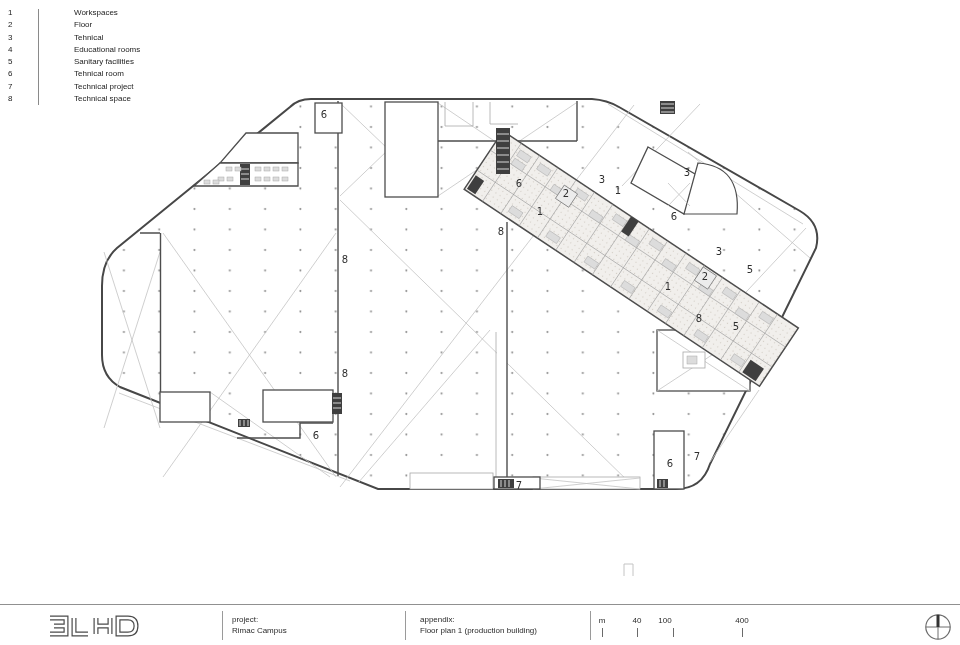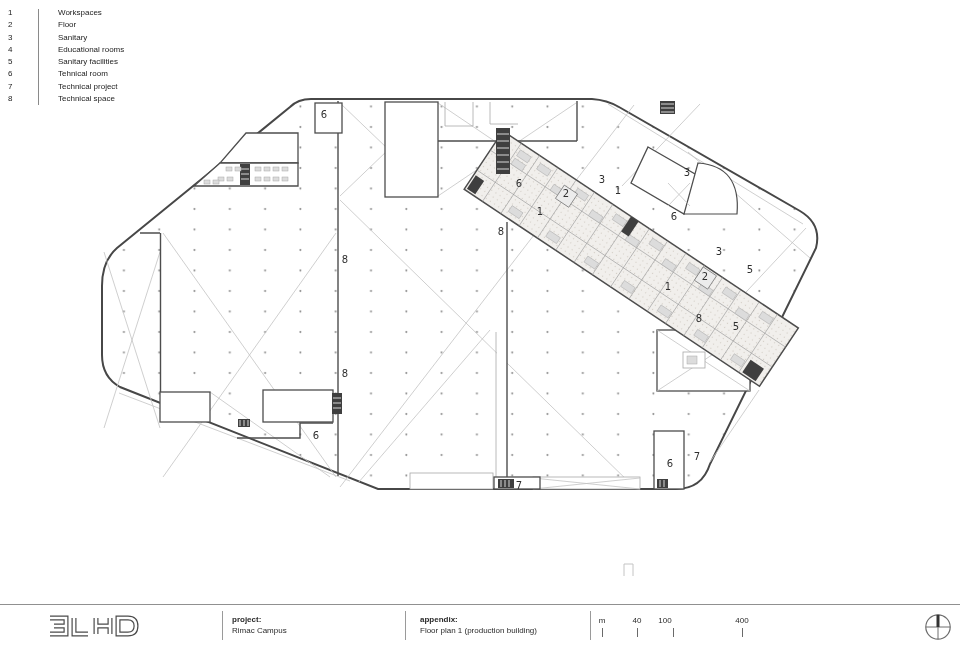--- a/index.html
+++ b/index.html
@@ -3,41 +3,41 @@
 <meta charset="utf-8">
 <style>
   html,body{margin:0;padding:0;background:#fff;}
   .stage{position:relative;width:960px;height:645px;background:#fff;overflow:hidden;
          font-family:"Liberation Sans",sans-serif;color:#1c1c1c;}
   
   .legend{position:absolute;left:8px;top:7px;font-size:8px;line-height:12.3px;}
   .legend-divider{position:absolute;left:38px;top:9px;width:1px;height:96px;background:#8a8a8a;}
   .legend-row{display:flex;}
   .legend-num{width:30px;}
-  .legend-label{padding-left:20px;}
+  .legend-label{padding-left:36px;}
   
   .plan-svg{position:absolute;left:0;top:0;}
   .w  {stroke:#4d4d4d;fill:none;stroke-width:1.4;}
   .ob {stroke:#474747;fill:url(#coldots);stroke-width:2;}
   .w2 {stroke:#4d4d4d;fill:#fff;stroke-width:1.3;}
   .lw {stroke:#a8a8a8;fill:none;stroke-width:.8;}
   .lwf{stroke:#a8a8a8;fill:#fff;stroke-width:.8;}
   .br {stroke:#c3c3c3;fill:none;stroke-width:.8;}
   .dk {fill:#3f3f3f;stroke:none;}
   .st {stroke:#fff;stroke-width:.8;}
   .furn{fill:#dcdcdc;stroke:#a8a8a8;stroke-width:.5;}
   .band{fill:url(#wingdots);stroke:#4d4d4d;stroke-width:1.5;}
   .part{stroke:#9a9a9a;stroke-width:.6;}
   .atr{fill:#ececec;stroke:#7d7d7d;stroke-width:.8;}
   .room-num{font:10px "DejaVu Sans",sans-serif;fill:#2f2f2f;text-anchor:middle;}
   
   .footer-rule{position:absolute;left:0;top:604px;width:960px;height:1px;background:#909090;}
   .vdiv{position:absolute;top:611px;width:1px;height:29px;background:#9a9a9a;}
   .fblock{position:absolute;top:615px;font-size:8px;line-height:10.5px;color:#2a2a2a;}
-  .fblock b{font-weight:bold;}
+  .fblock b{font-weight:normal;}
   .scale-num{position:absolute;top:616px;width:30px;text-align:center;font-size:8px;color:#2a2a2a;}
   .scale-tick{position:absolute;top:628px;width:1px;height:9px;background:#6a6a6a;}
   .logo-svg{position:absolute;left:46px;top:610px;}
   .compass-svg{position:absolute;left:922px;top:611px;}
 </style>
 </head>
 <body>
 
 <div class="stage">
 
@@ -45,21 +45,21 @@
     <div class="legend-row">
         <span class="legend-num">1</span>
         <span class="legend-label">Workspaces</span>
       </div>
     <div class="legend-row">
         <span class="legend-num">2</span>
         <span class="legend-label">Floor</span>
       </div>
     <div class="legend-row">
         <span class="legend-num">3</span>
-        <span class="legend-label">Sanitary</span>
+        <span class="legend-label">Tehnical</span>
       </div>
     <div class="legend-row">
         <span class="legend-num">4</span>
         <span class="legend-label">Educational rooms</span>
       </div>
     <div class="legend-row">
         <span class="legend-num">5</span>
         <span class="legend-label">Sanitary facilities</span>
       </div>
     <div class="legend-row">

